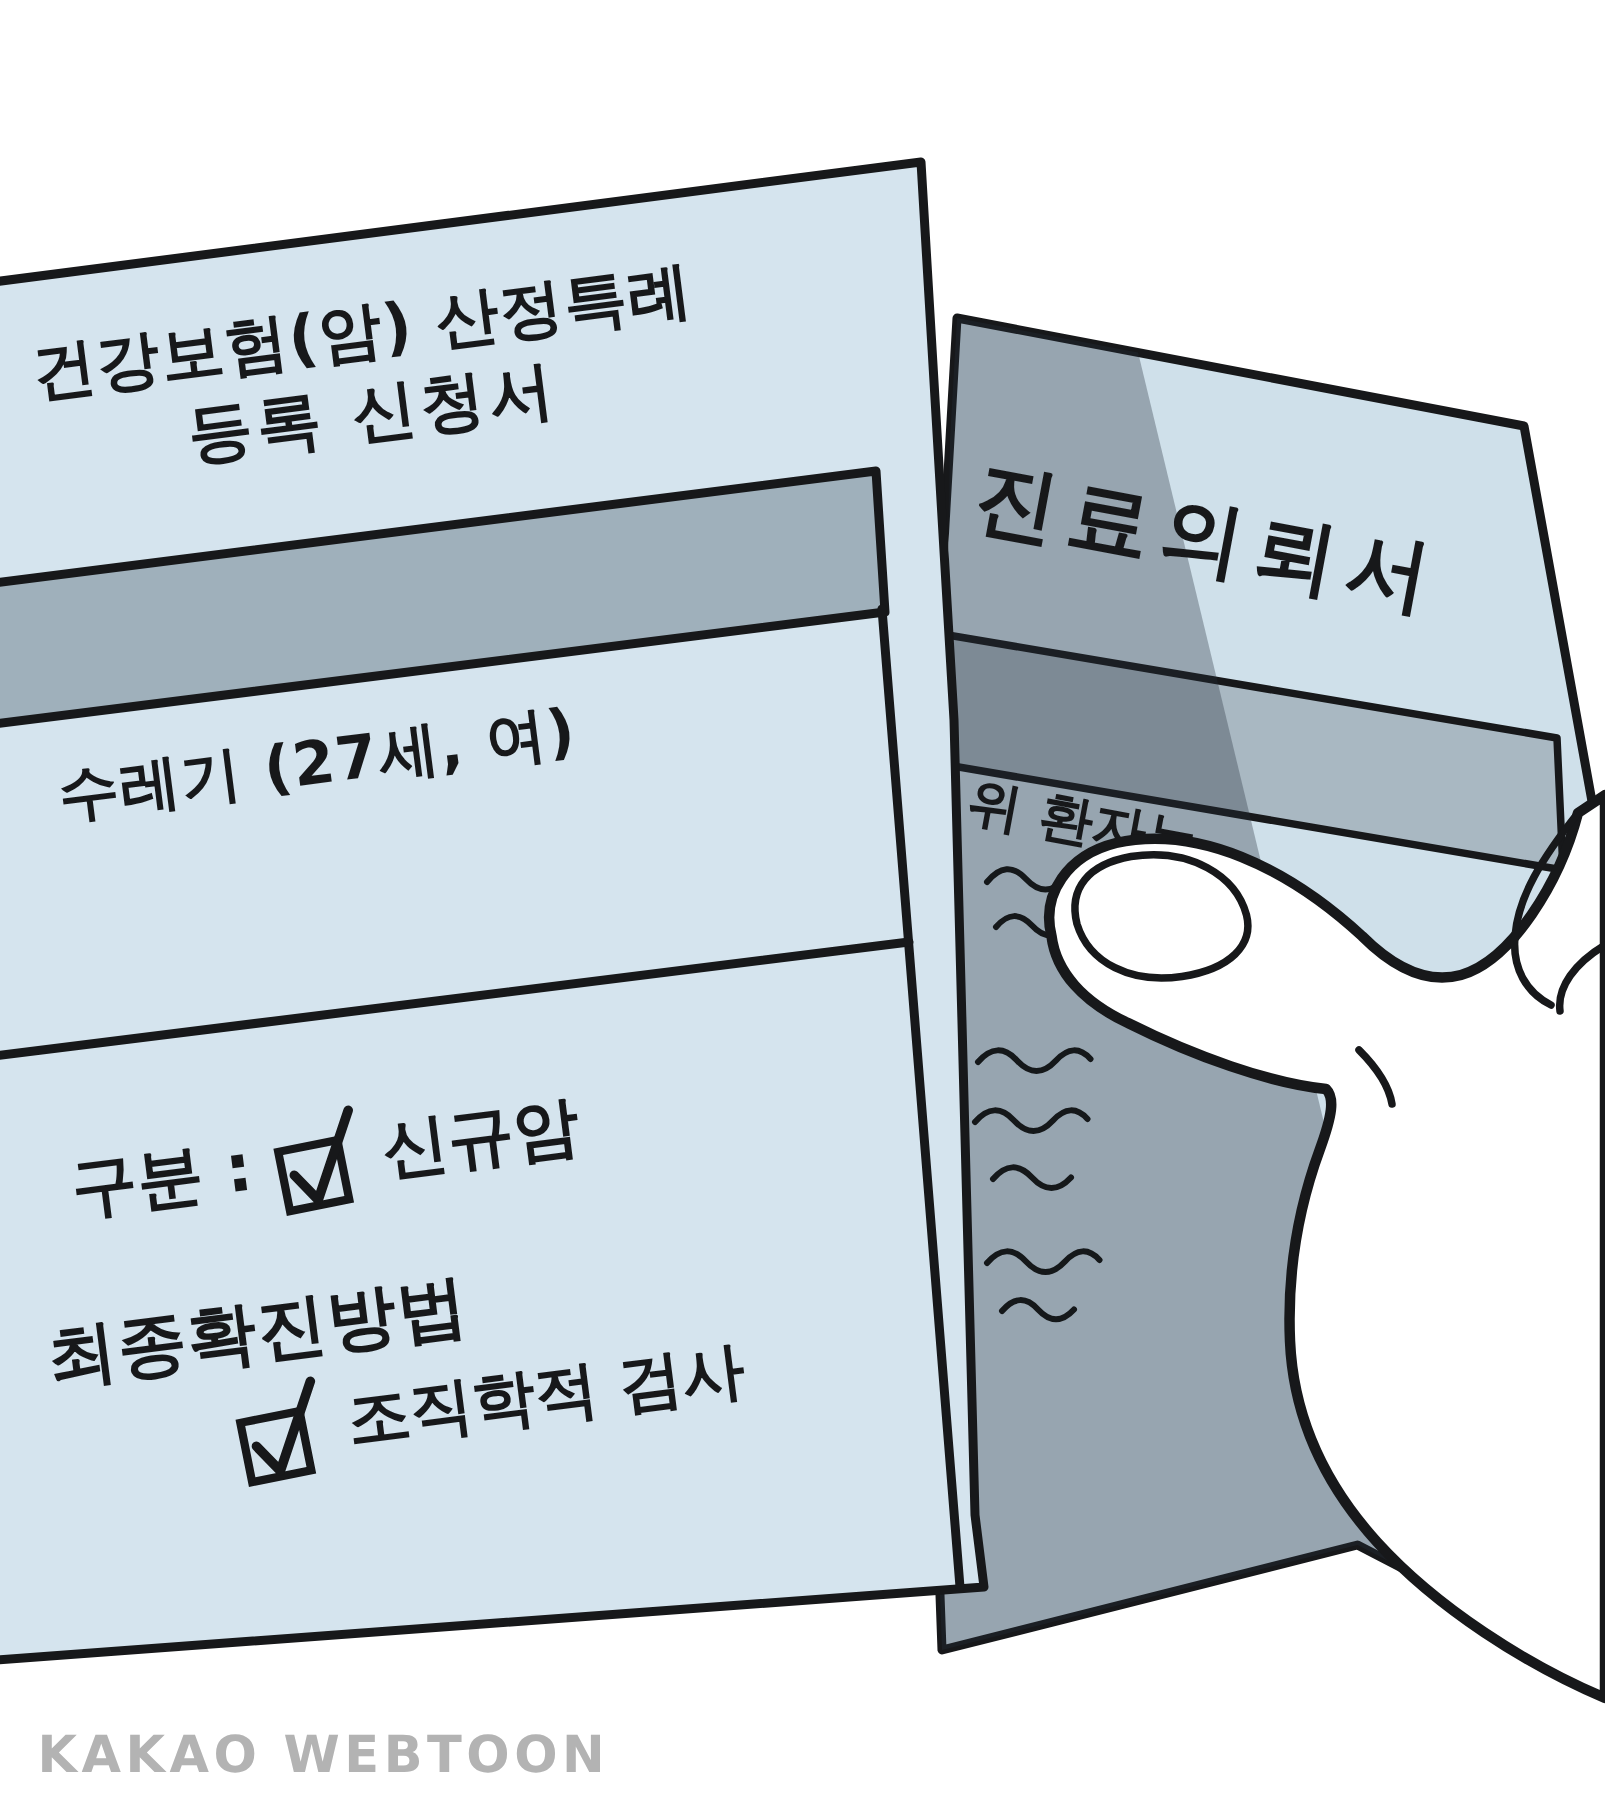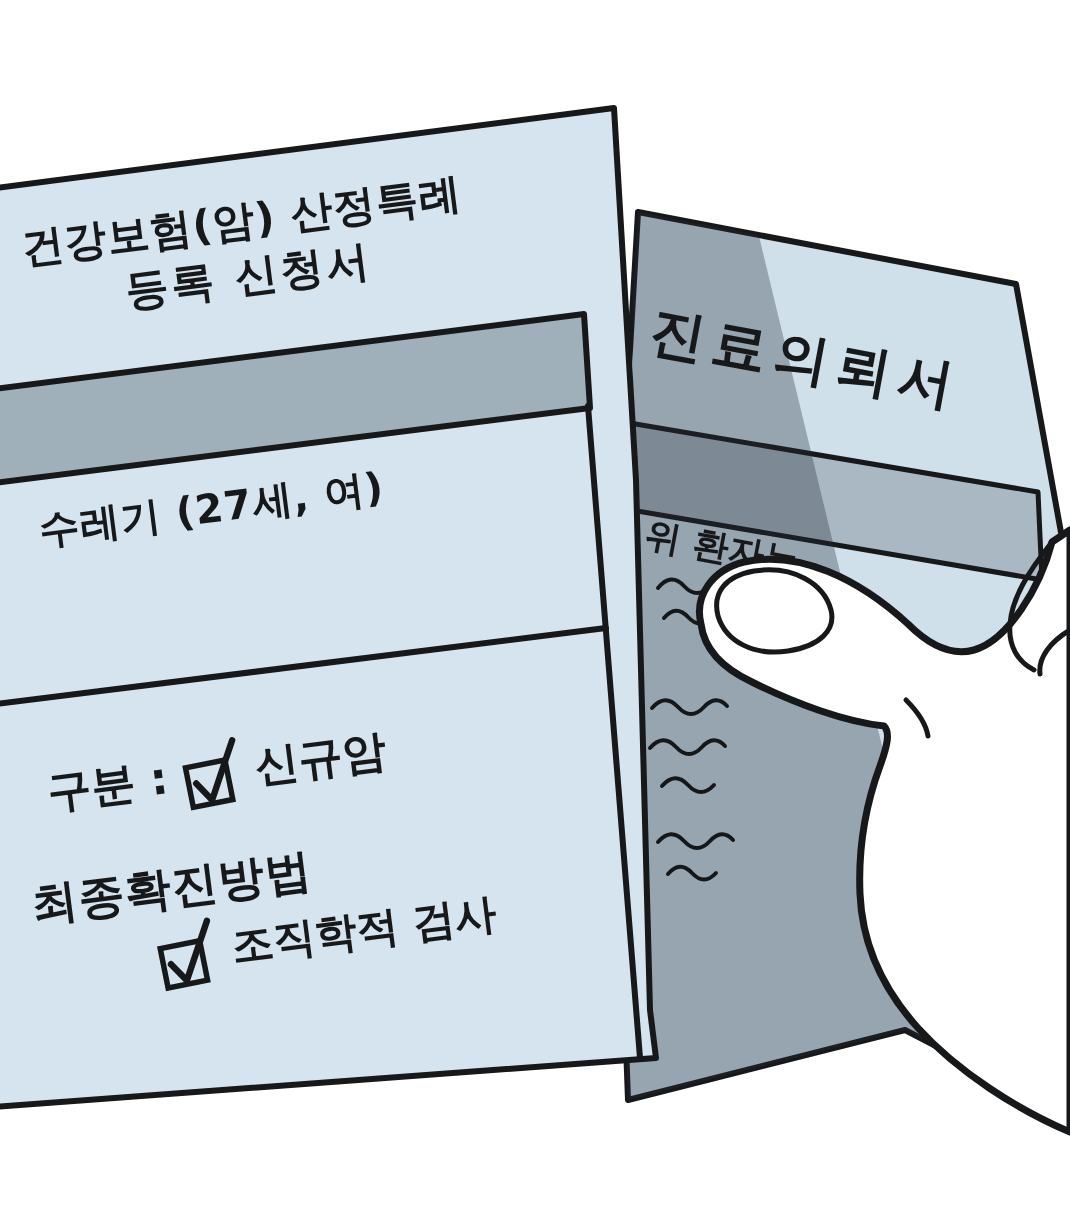--- a/index.html
+++ b/index.html
@@ -138,13 +138,14 @@
     <path class="hand-detail" d="M718,616
          C712,592 726,576 754,571
          C794,565 824,584 831,610
          C836,630 820,646 788,651
          C754,656 726,642 718,616 Z"></path>
     <path class="hand-detail" d="M1052,542 C1028,572 1012,598 1010,624 C1008,646 1018,662 1034,670"></path>
     <path class="hand-detail" d="M1070,630 C1050,642 1038,658 1040,674"></path>
     <path class="hand-detail" d="M906,700 C918,712 926,724 928,736"></path>
   </svg>
 
+  <div class="watermark">KAKAO WEBTOON</div>
 </div>
 
 </body></html>

